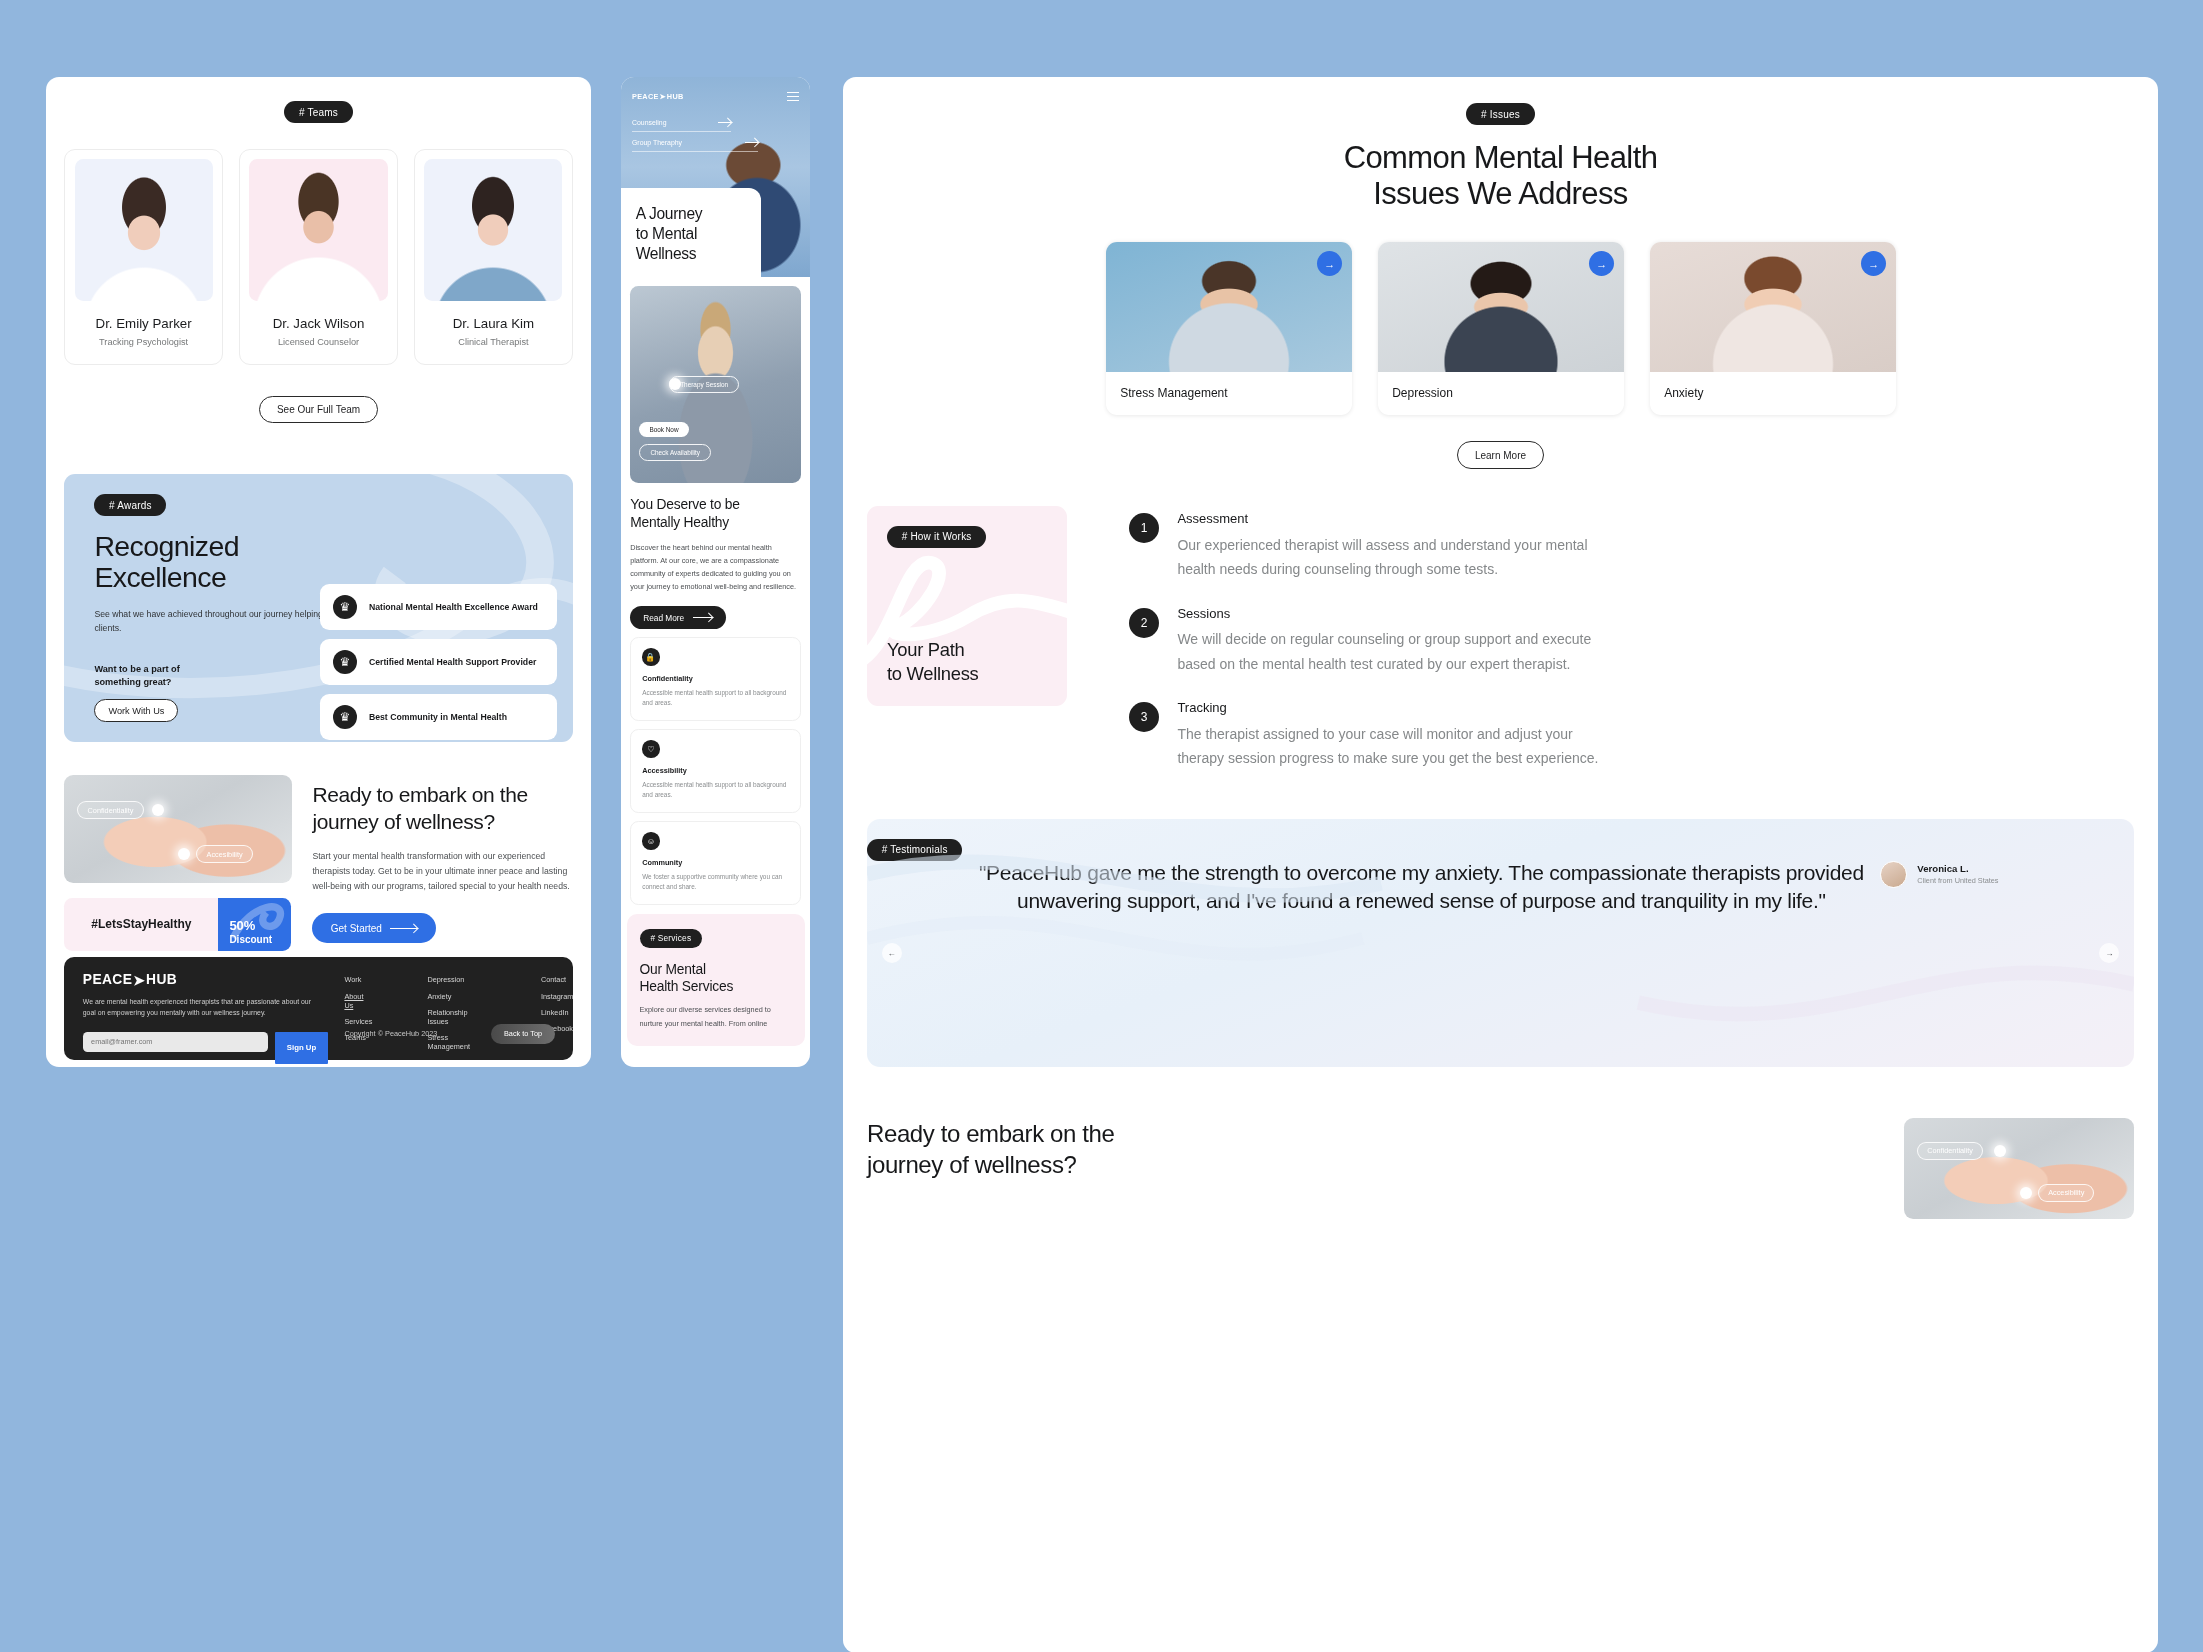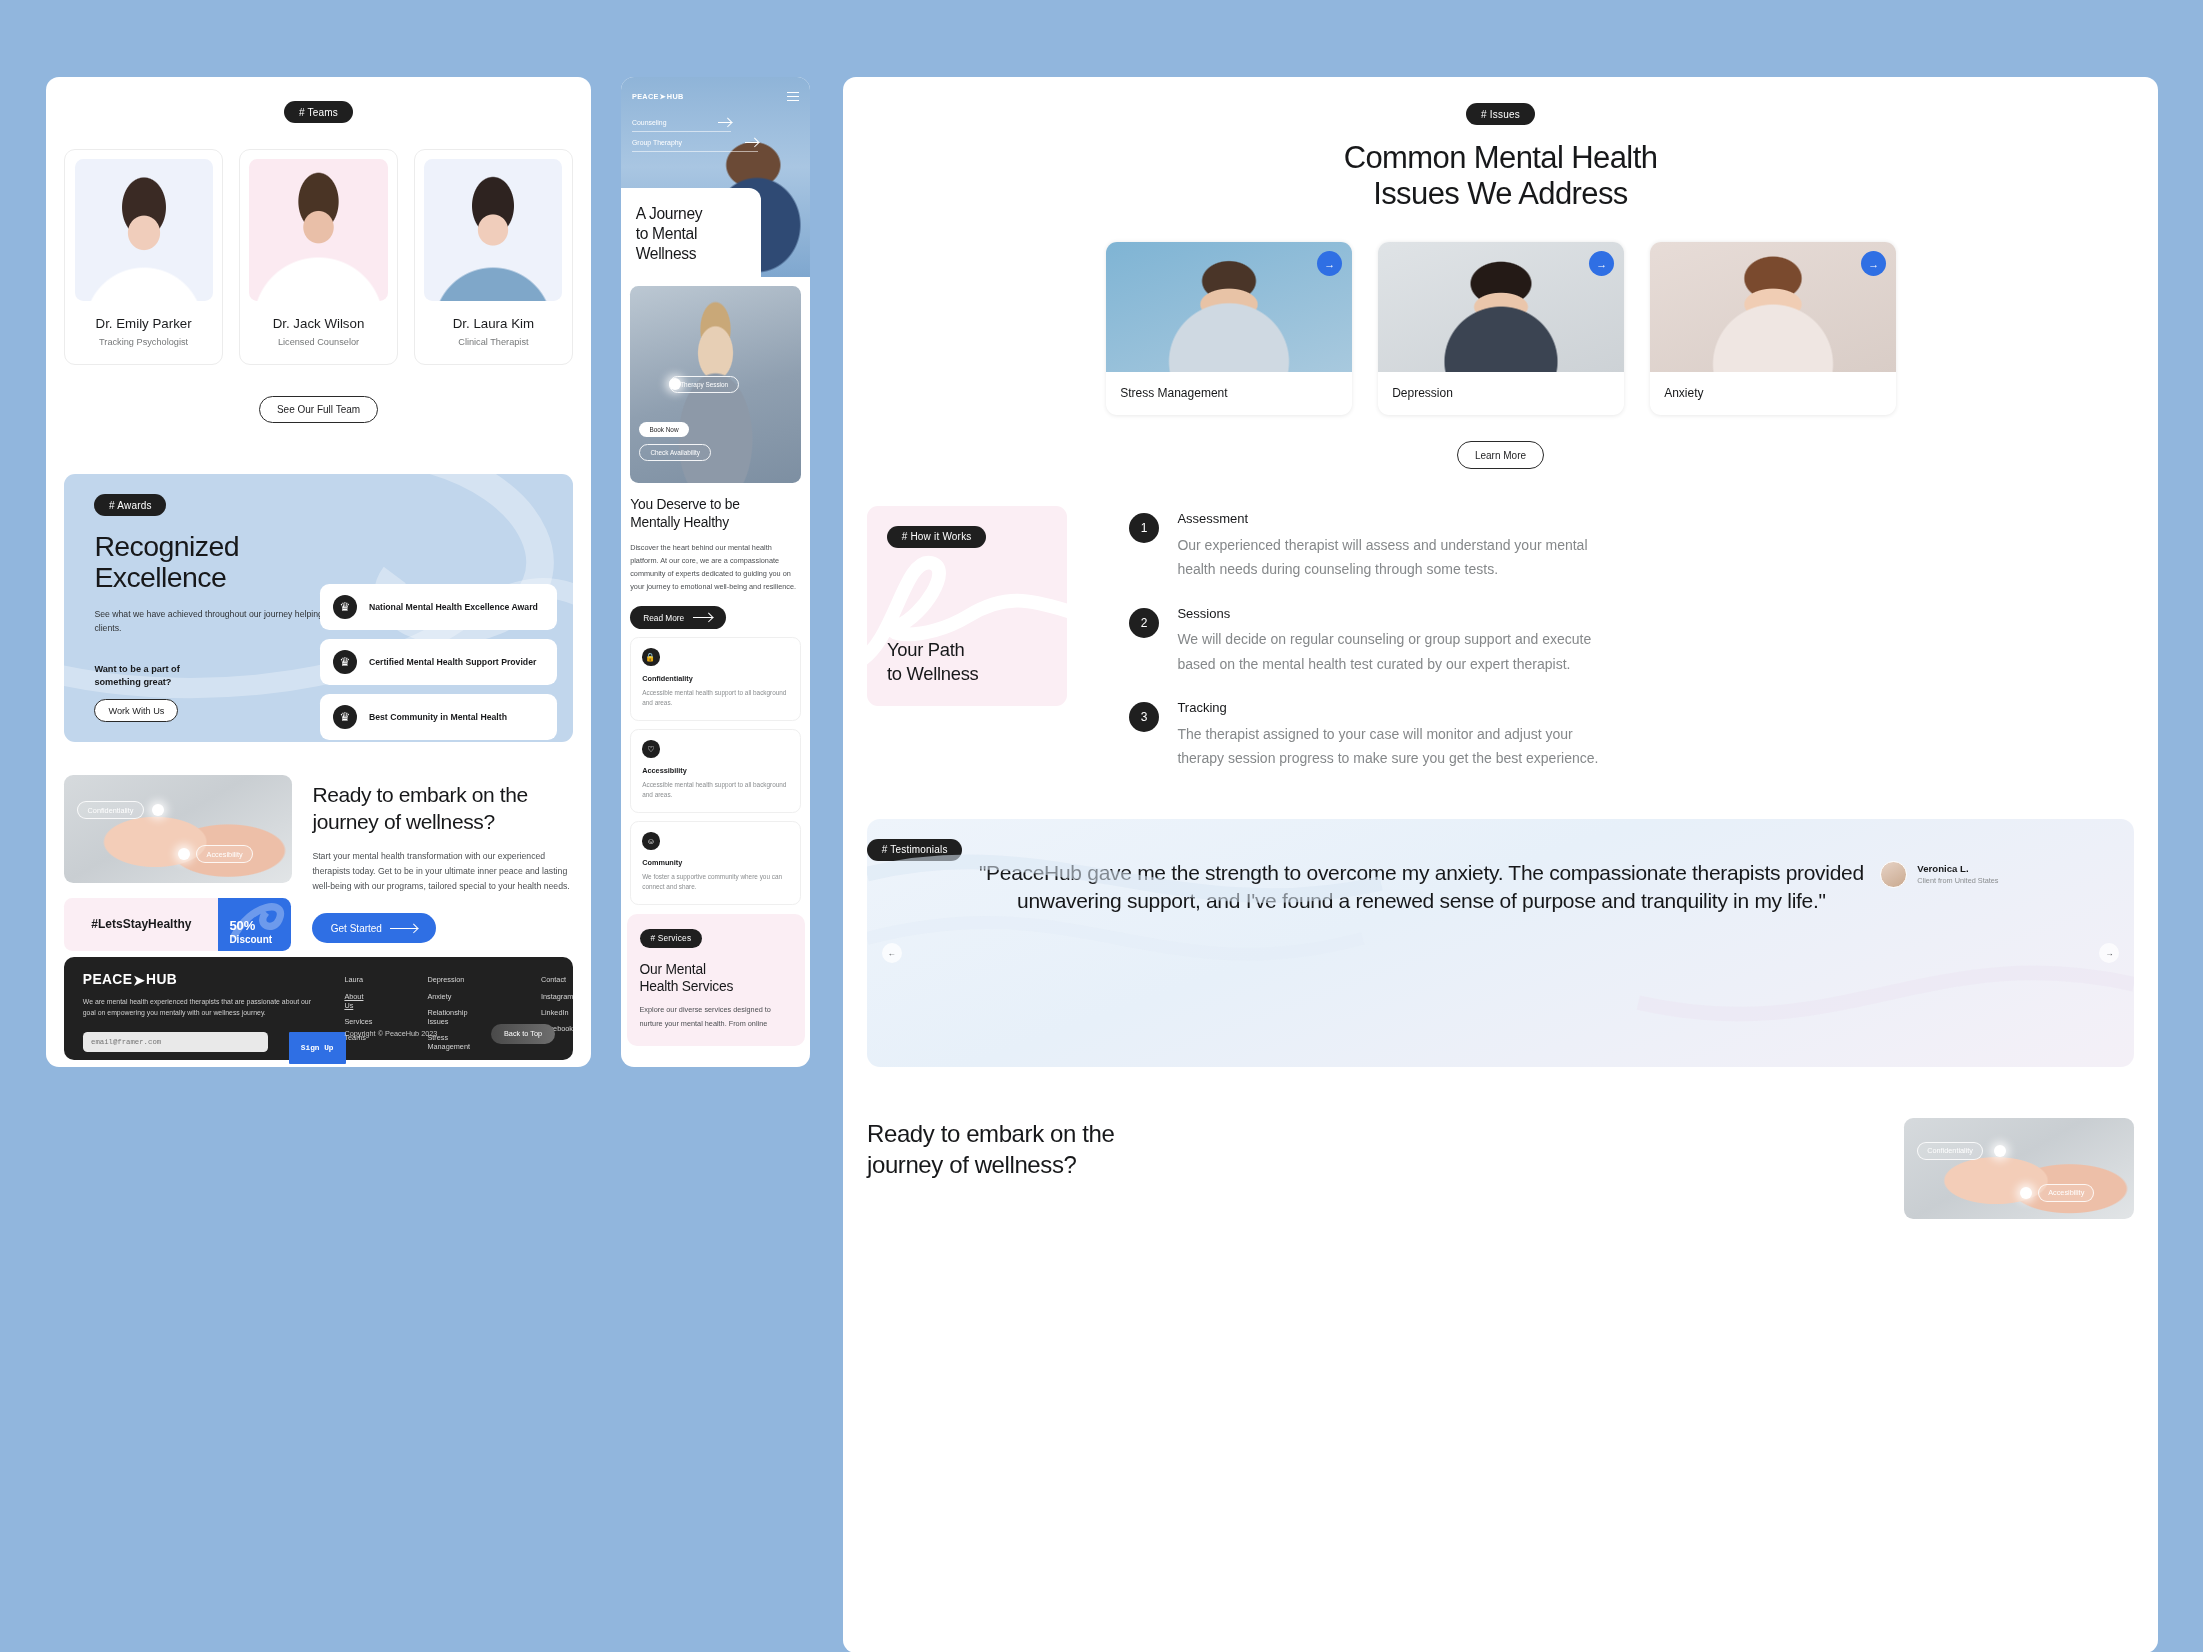--- a/index.html
+++ b/index.html
@@ -89,21 +89,21 @@
   .disc-1 { font-size:13px; font-weight:bold; }
   .disc-2 { font-size:10px; font-weight:bold; margin-top:1.8px; }
 
   
   .footer {
     position:absolute; left:18.4px; top:880px; width:509px; height:103px;
     background:#212121; border-radius:10px; color:#fff; padding:14.7px 18.4px;
   }
   .logo { font-size:13.8px; font-weight:bold; letter-spacing:0.4px; display:flex; align-items:center; gap:0.9px; }
   .foot-p { font-size:6.9px; color:#cfcfcf; line-height:1.6; margin-top:8.3px; width:230px; }
-  .foot-form { display:flex; gap:21px; margin-top:13.8px;font-family:Liberation Mono, monospace; }
+  .foot-form { display:flex; gap:7px; margin-top:13.8px; }
   .foot-input { width:185px; height:20px; border-radius:4.6px; background:#e9e9e9; border:none; font-size:7.3px; color:#8b8b8b; padding:0 8.3px; font-family:inherit; }
   .foot-signup { background:#2f6fe4; color:#fff; border:none; border-radius:1px; font-size:7.8px; font-weight:bold; padding:0 12px; height:32px; font-family:inherit; cursor:pointer; }
   .foot-cols { position:absolute; left:280px; top:18.4px; display:flex; gap:55px; }
   .foot-col { display:flex; flex-direction:column; gap:7.3px; }
   .foot-link { font-size:7.3px; color:#d4d4d4; }
   .foot-link.u { text-decoration:underline; }
   .foot-bottom { position:absolute; left:280px; bottom:16.5px; right:18.4px; display:flex; align-items:center; justify-content:space-between; }
   .copy { font-size:7.3px; color:#c6c6c6; }
   .back-top { background:linear-gradient(90deg,#4a4a4a,#6e6e6e); color:#fff; border:none; border-radius:917px; font-size:7.3px; padding:5.5px 13px; font-family:inherit; cursor:pointer; }
 
@@ -299,21 +299,21 @@
         <span>➤</span>
         <span>HUB</span>
       </div>
       <div class="foot-p">We are mental health experienced therapists that are passionate about our goal on empowering you mentally with our wellness journey.</div>
       <div class="foot-form">
         <input class="foot-input" placeholder="email@framer.com" style="">
         <button class="foot-signup">Sign Up</button>
       </div>
       <div class="foot-cols">
         <div class="foot-col">
-          <span class="foot-link">Laura</span>
+          <span class="foot-link">Work</span>
           <span class="foot-link u">About Us</span>
           <span class="foot-link">Services</span>
           <span class="foot-link">Teams</span>
         </div>
         <div class="foot-col">
           <span class="foot-link">Depression</span>
           <span class="foot-link">Anxiety</span>
           <span class="foot-link">Relationship Issues</span>
           <span class="foot-link">Stress Management</span>
         </div>

